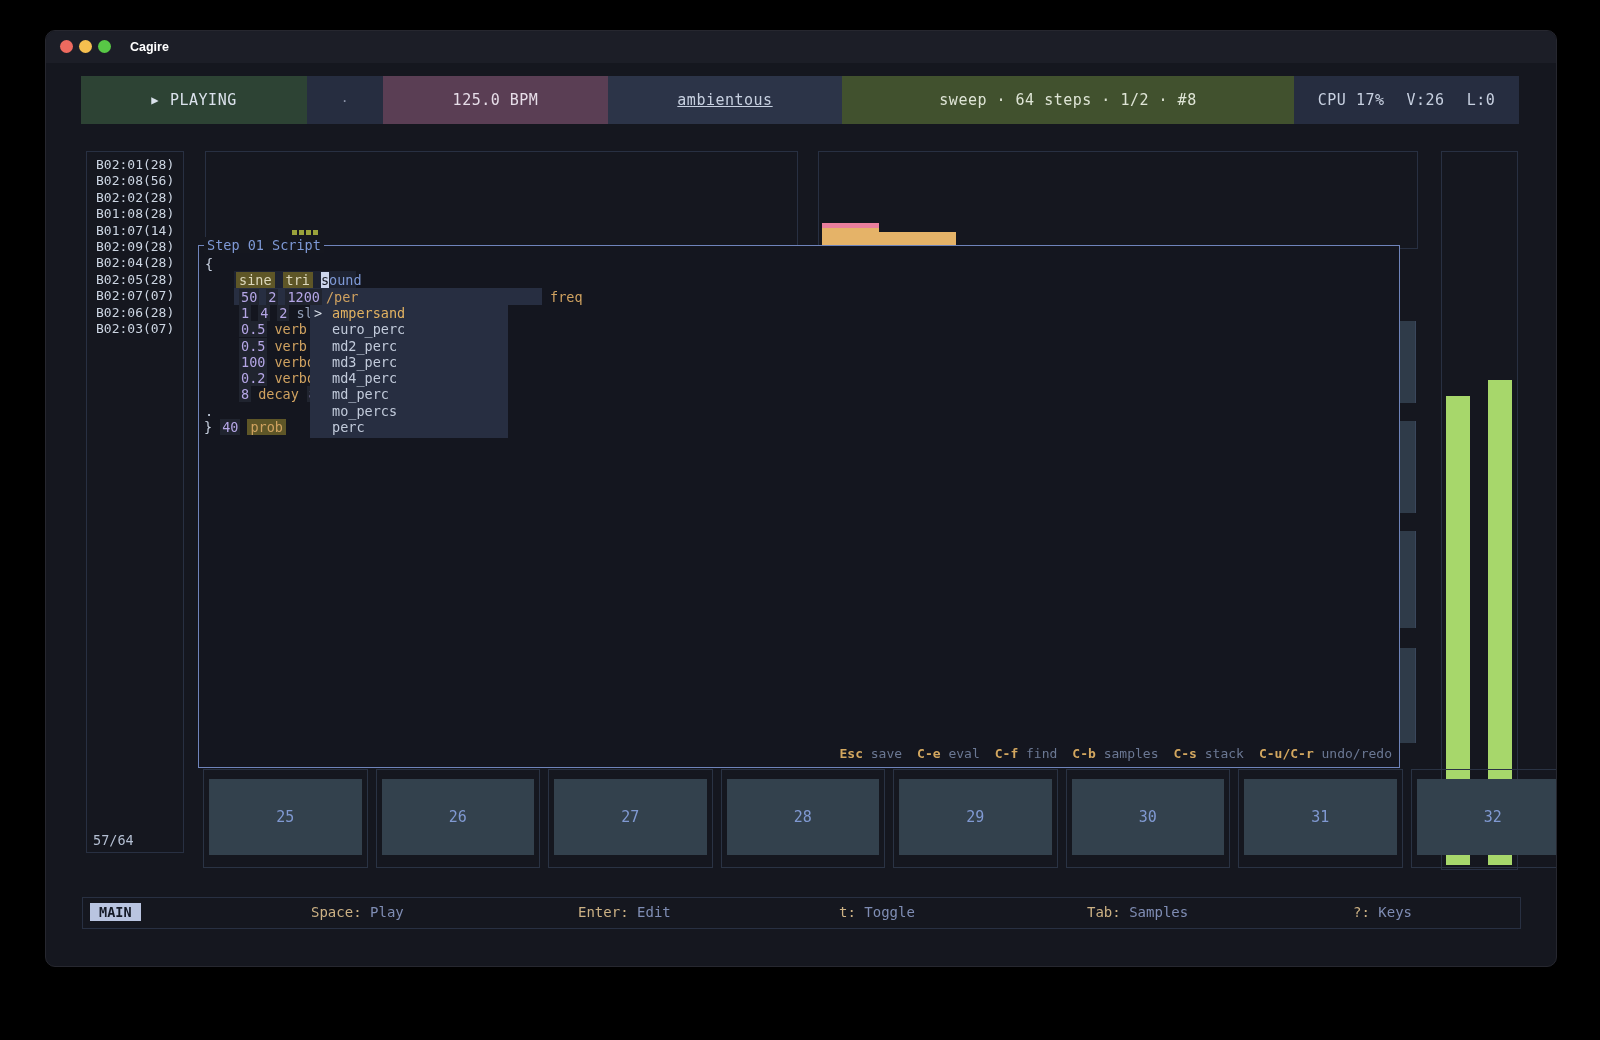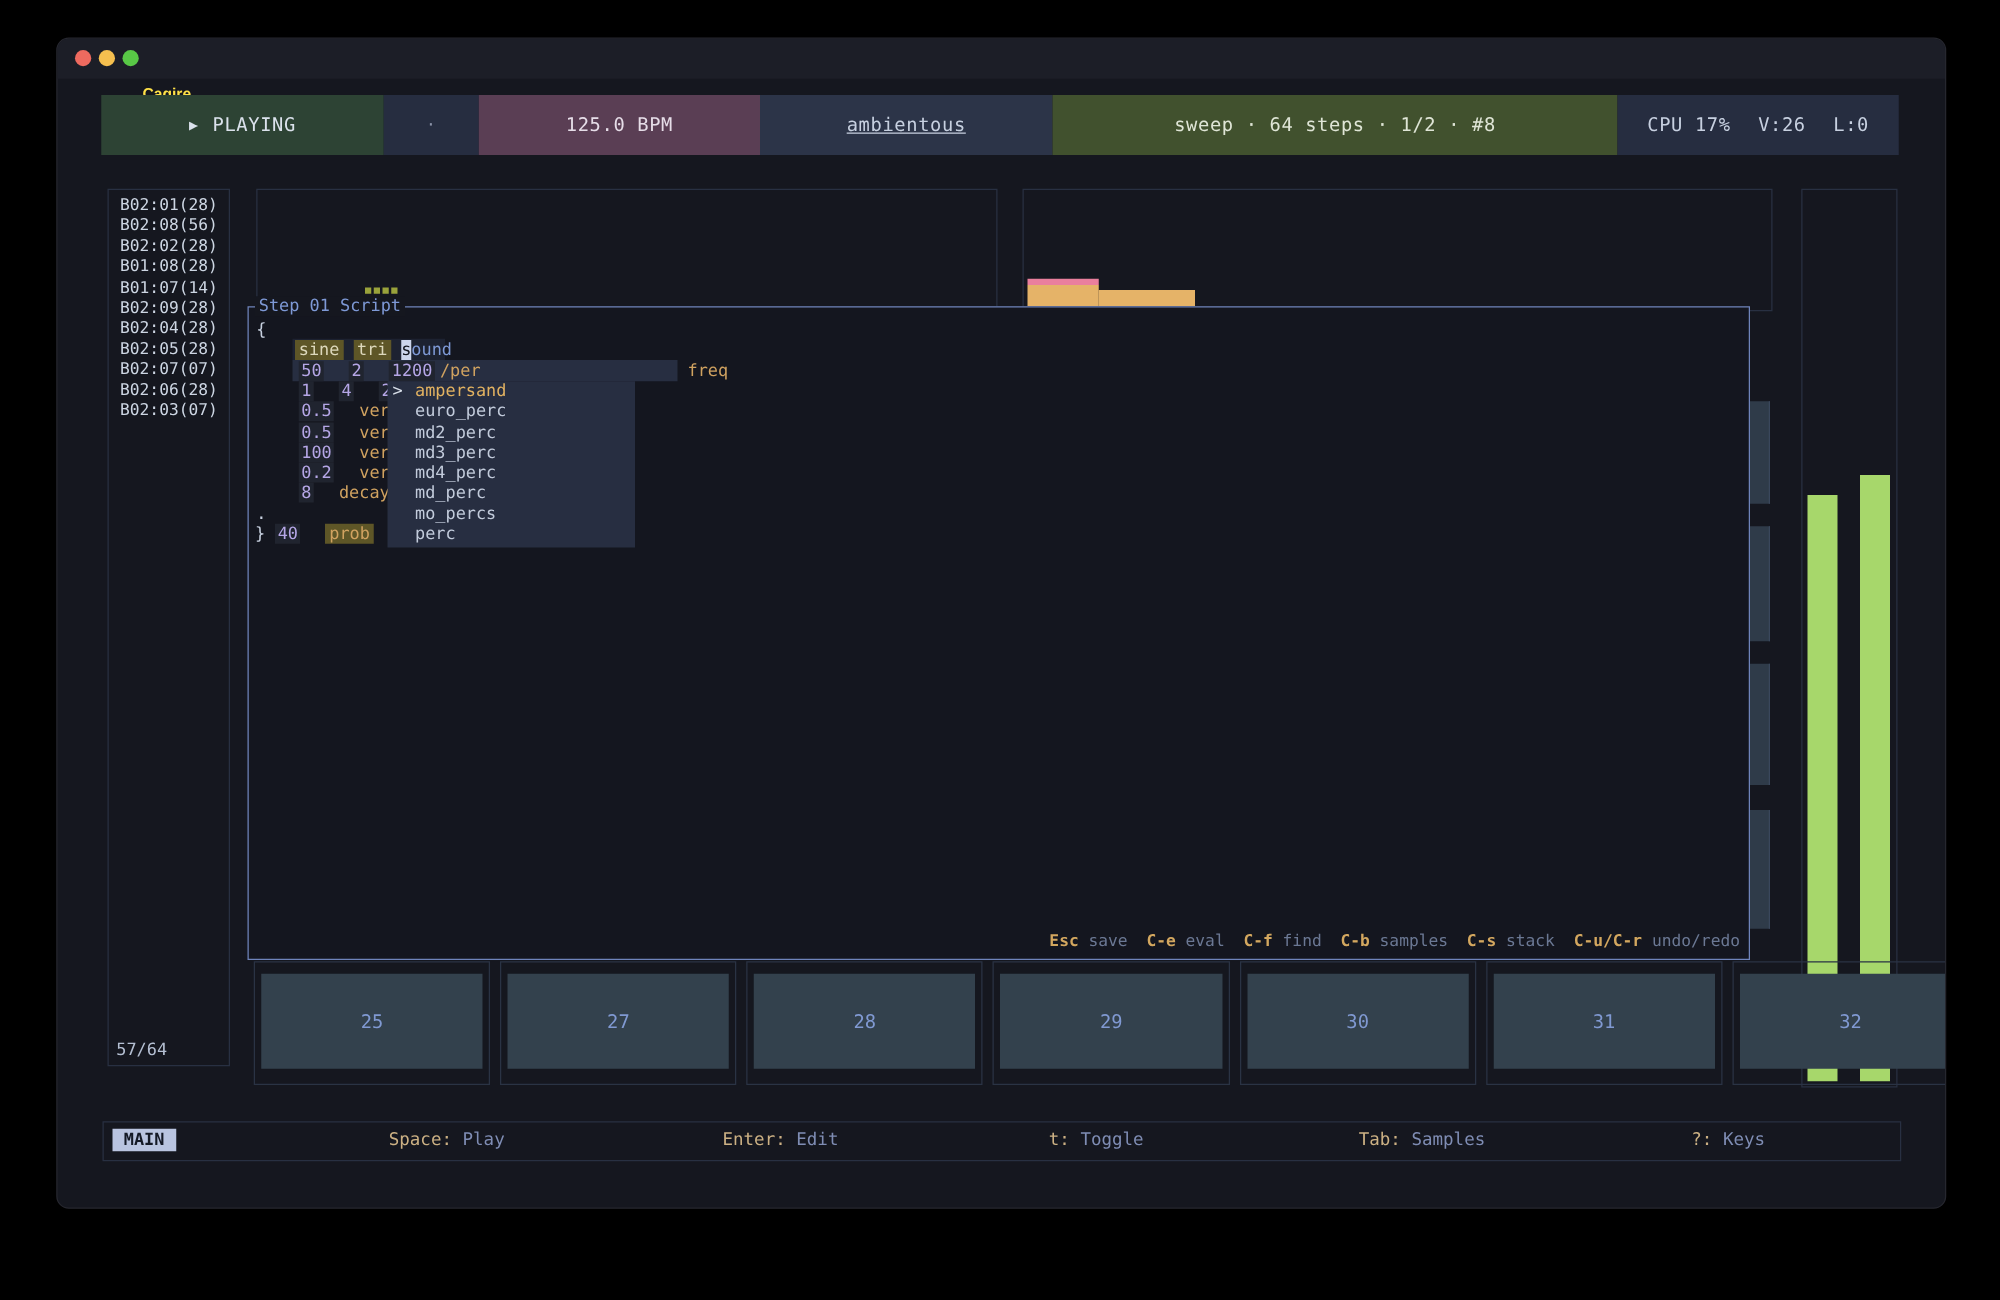--- a/index.html
+++ b/index.html
@@ -4,21 +4,21 @@
 <style>
   html,body{margin:0;padding:0;background:#000;}
   body{width:1600px;height:1040px;position:relative;font-family:"DejaVu Sans Mono",monospace;overflow:hidden;}
   .window{position:absolute;left:45px;top:30px;width:1510px;height:935px;background:#15171f;border-radius:10px;overflow:hidden;border:1px solid #26272f;box-shadow:0 24px 70px rgba(0,0,0,.7);}
   
   .titlebar{position:absolute;left:0;top:0;width:100%;height:32px;background:#1c1e27;}
   .light{position:absolute;top:9px;width:13px;height:13px;border-radius:50%;}
   .l-close{left:14px;background:#ee6a5f;}
   .l-min{left:33px;background:#f5bf4f;}
   .l-max{left:52px;background:#58c846;}
-  .wintitle{position:absolute;left:68px;top:0;line-height:32px;font-family:"Liberation Sans",sans-serif;font-size:12.5px;font-weight:bold;color:#fde047;margin-top:28px;}
+  .wintitle{position:absolute;left:84px;top:0;line-height:32px;font-family:"Liberation Sans",sans-serif;font-size:12.5px;font-weight:bold;color:#ffffff;}
   
   .statusbar{position:absolute;left:35px;top:45px;height:48px;display:flex;}
   .seg{height:48px;display:flex;align-items:center;justify-content:center;font-size:15px;letter-spacing:.5px;}
   .seg-playing{width:226px;background:#2d4334;color:#dbe2ec;}
   .seg-dot{width:76px;background:#262d40;color:#8b93a8;font-size:13px;}
   .seg-bpm{width:225px;background:#5a3e54;color:#e6dde8;}
   .seg-pattern{width:234px;background:#2c3448;color:#c7d0e0;text-decoration:underline;}
   .seg-track{width:452px;background:#41512e;color:#dfe5d6;}
   .seg-cpu{width:225px;background:#262d40;color:#c7d0e0;gap:22px;}
   .play-ico{margin-right:11px;font-size:12px;}
@@ -43,21 +43,21 @@
   .meter2{left:46px;}
   
   .editor{position:absolute;left:152px;top:214px;width:1200px;height:521px;border:1px solid #6f84bb;background:#14161f;}
   .ed-title{position:absolute;left:5px;top:-9px;padding:0 3px;background:#15171f;color:#7e99d6;font-size:13.5px;}
   .ed-dots{position:absolute;left:93px;top:-16px;display:flex;gap:2px;}
   .ed-dots i{width:5px;height:5px;background:#99a23b;}
   .strip{position:absolute;}
   .strip-sel{left:35px;top:25px;width:122px;height:17px;background:#1d2231;}
   .strip-row{left:35px;top:42px;width:308px;height:17px;background:#272e41;}
   .cl{position:absolute;height:16.3px;line-height:16.3px;font-size:13.5px;color:#c8d1e0;white-space:pre;}
-  .chip-num{background:#20242f;color:#b5a6e6;padding:0 2px;margin-right:20px;}
+  .chip-num{background:#20242f;color:#b5a6e6;padding:0 2px;margin-right:7px;}
   .chip-olive{background:#5e5627;color:#ddd8bc;padding:0 3px;margin-right:8px;}
   .kw{color:#d0a260;}
   .cursor{background:#ccd5ec;color:#12151f;}
   .blue{color:#7e99d6;}
   .graytok{color:#93a0b8;}
   .freq{position:absolute;left:311px;top:0;color:#d0a260;}
   .popup{position:absolute;left:111px;top:59px;width:198px;height:133px;background:#272e41;z-index:4;}
   .pop-row{height:16.3px;line-height:16.3px;font-size:13.5px;color:#c2cbdb;padding-left:22px;white-space:pre;}
   .pop-sel{color:#e2b261;position:relative;}
   .pop-marker{position:absolute;left:4px;color:#d8dfe9;}
@@ -191,20 +191,23 @@
     </div>
 
     <div class="ed-footer"><span class="ef-key">Esc</span> <span class="ef-lbl">save</span><span class="ef-group"><span class="ef-key">C-e</span> <span class="ef-lbl">eval</span></span><span class="ef-group"><span class="ef-key">C-f</span> <span class="ef-lbl">find</span></span><span class="ef-group"><span class="ef-key">C-b</span> <span class="ef-lbl">samples</span></span><span class="ef-group"><span class="ef-key">C-s</span> <span class="ef-lbl">stack</span></span><span class="ef-group"><span class="ef-key">C-u/C-r</span> <span class="ef-lbl">undo/redo</span></span></div>
   </div>
 
   <div class="steps">
     <div class="step-cell">
         <div class="step-box">25</div>
       </div>
     <div class="step-cell">
+        <div class="step-box">26</div>
+      </div>
+    <div class="step-cell">
         <div class="step-box">27</div>
       </div>
     <div class="step-cell">
         <div class="step-box">28</div>
       </div>
     <div class="step-cell">
         <div class="step-box">29</div>
       </div>
     <div class="step-cell">
         <div class="step-box">30</div>

